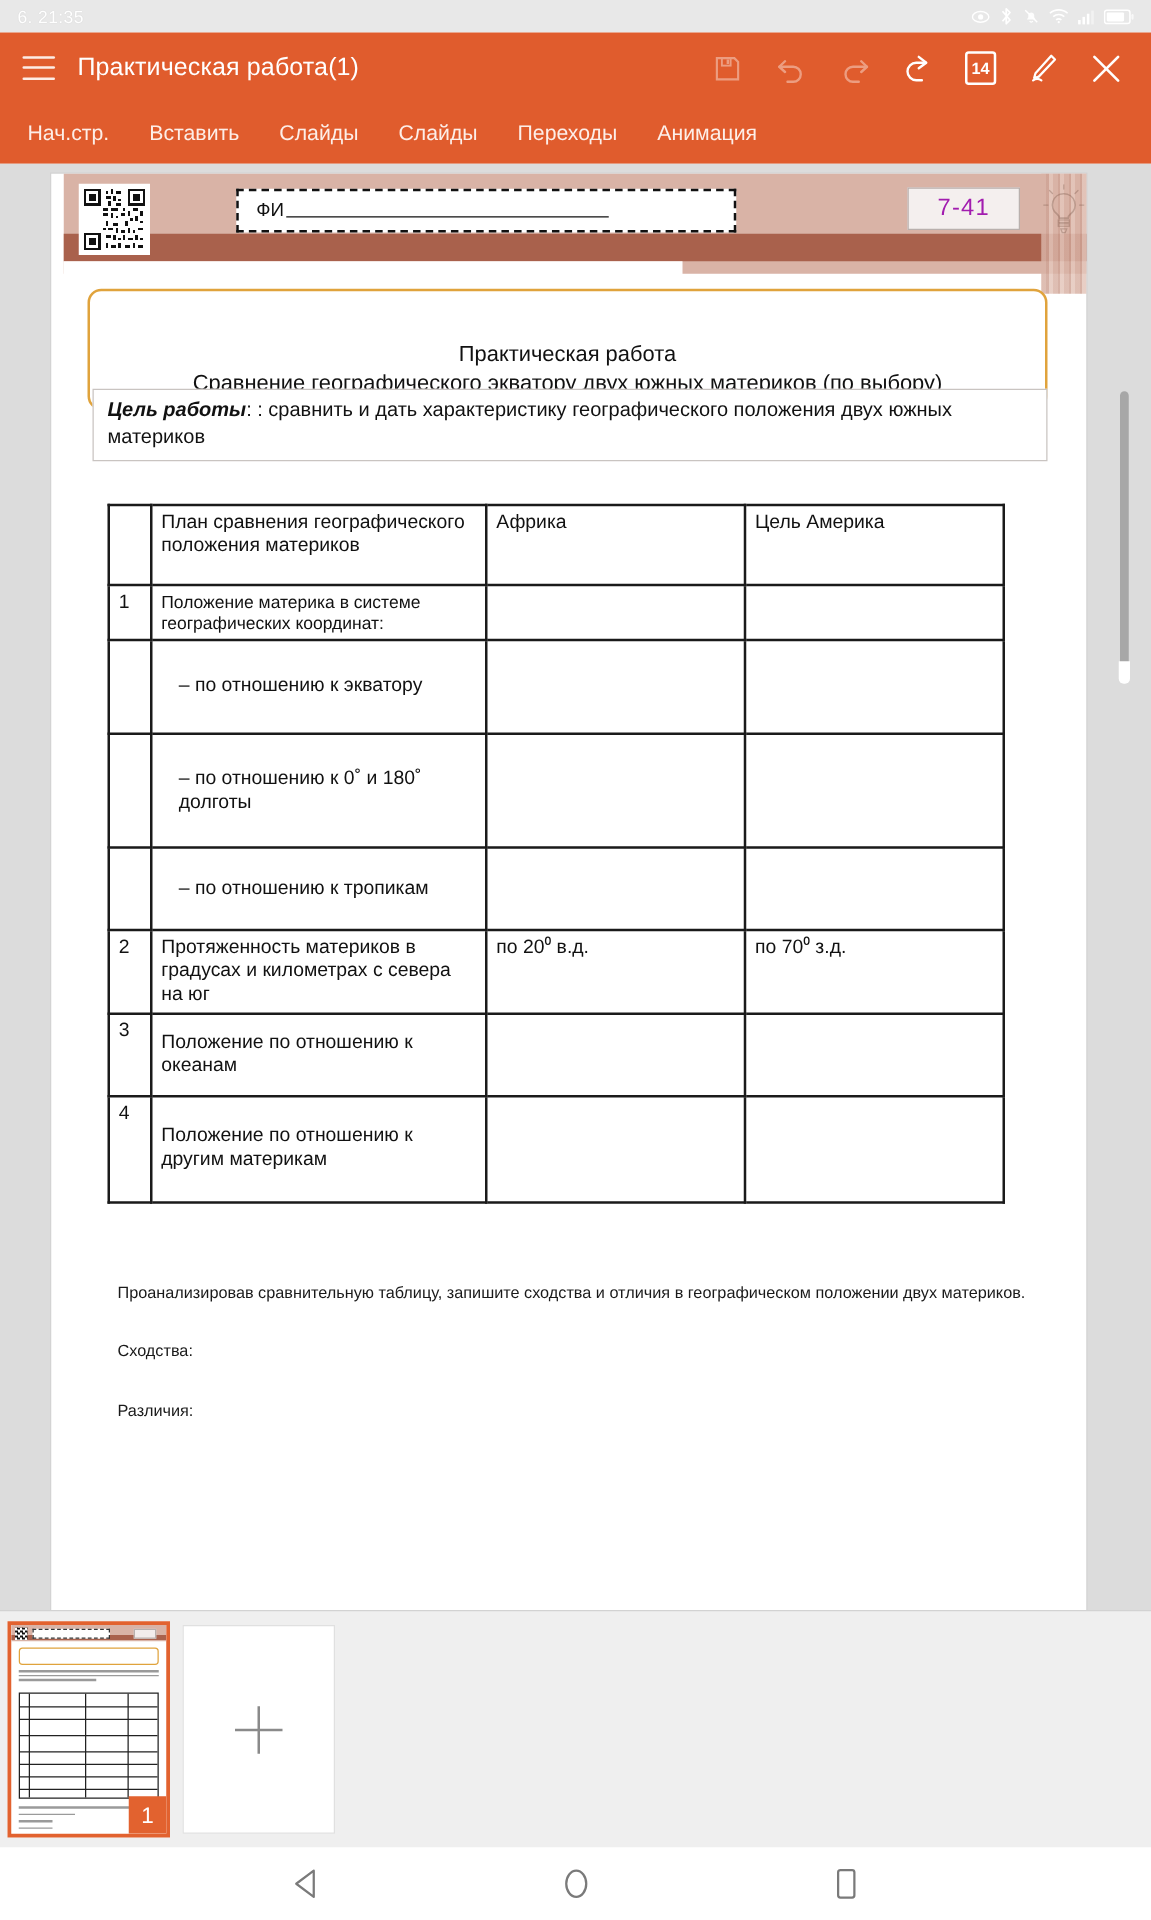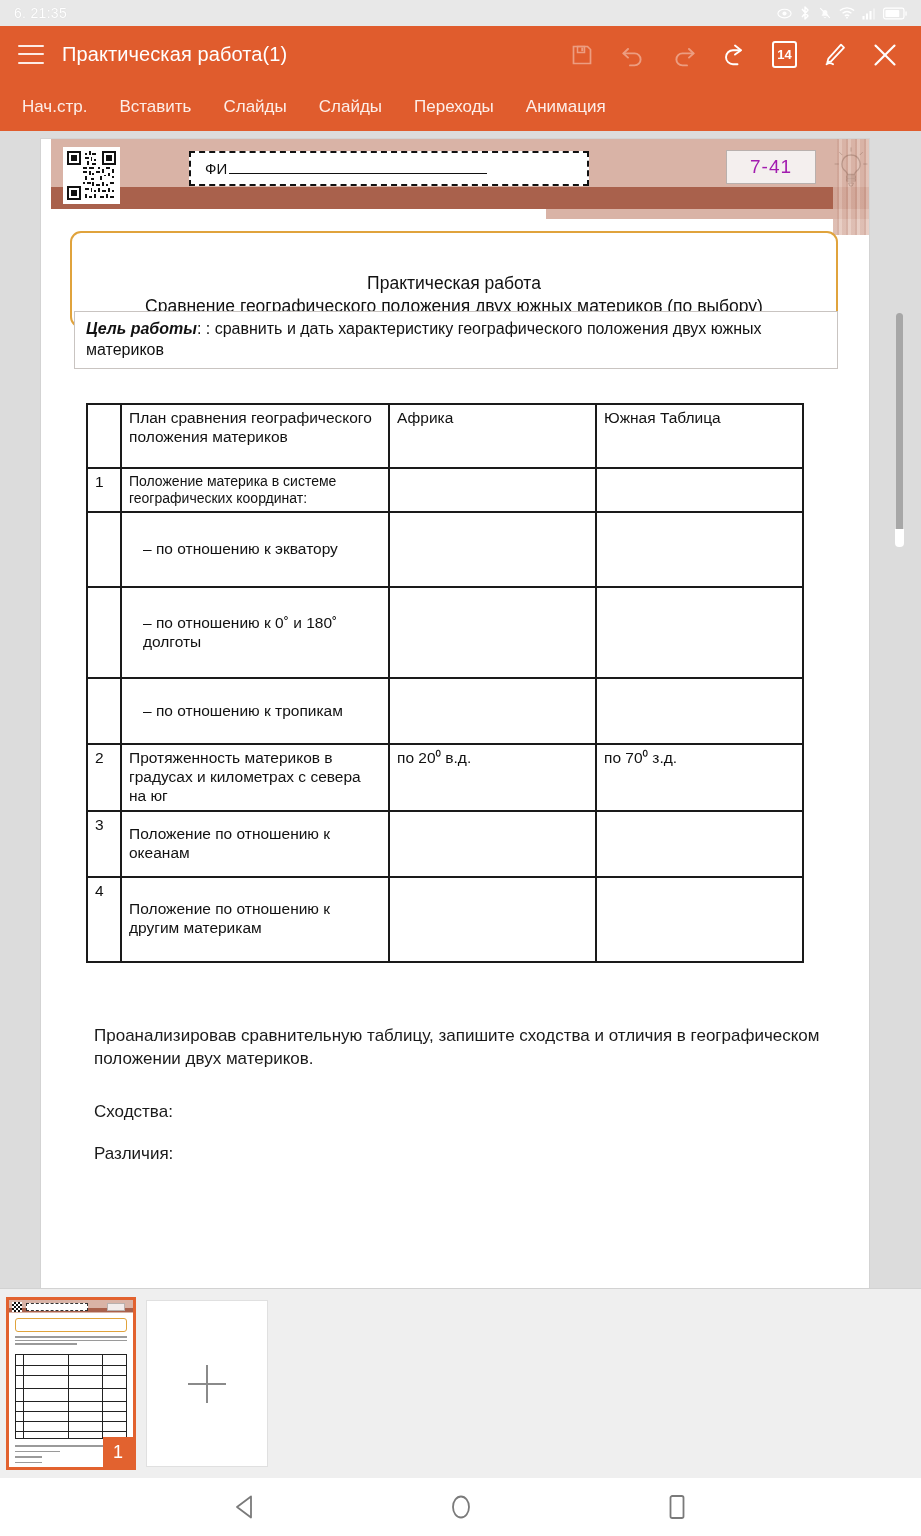--- a/index.html
+++ b/index.html
@@ -156,23 +156,23 @@
   td.num { text-align: left; padding-left: 7px; font-size: 16px; }
   th.plan { font-size: 17px; line-height: 1.3; }
   th.ctr { text-align: center; font-size: 17px; vertical-align: top; }
   td.ctr { text-align: center; vertical-align: top; padding-top: 10px; }
   .indent { padding-left: 14px; display: block; }
 
   
   .foot {
     position: absolute; left: 53px; top: 886px; width: 728px;
   }
-  .foot p { font-size: 17px; color: #1a1a1a; line-height: 1.34; }
+  .foot p { font-size: 13px; color: #1a1a1a; line-height: 1.34; }
   .foot .sp1 { margin-top: 30px; }
-  .foot .sp2 { margin-top: 20px; }
+  .foot .sp2 { margin-top: 30px; }
 
   
   .vscroll {
     position: absolute; right: 18px; top: 182px; width: 7px; height: 220px;
     background: #a7a7a7; border-radius: 4px;
   }
   .vscroll-thumbtip {
     position: absolute; right: 17px; top: 398px; width: 9px; height: 18px;
     background: #ffffff; border-radius: 0 0 4px 4px;
   }
@@ -426,41 +426,41 @@
             <line x1="28.4" y1="5.4" x2="26" y2="7.8"></line>
               <line x1="1" y1="17" x2="4.4" y2="17"></line>
             <line x1="29.6" y1="17" x2="33" y2="17"></line>
           </g>
         </svg>
       </div>
     </div>
 
     <div class="title-card">
       <div class="l1">Практическая работа</div>
-      <div class="l2">Сравнение географического положения двух южных материков (по выбору)</div>
+      <div class="l2">Сравнение географического экватору двух южных материков (по выбору)</div>
     </div>
 
     <div class="goal-card">
       <div class="gtext"><b>Цель работы</b><span>: :</span><span> сравнить и дать характеристику географического положения двух  южных материков</span></div>
     </div>
 
 
     <table class="cmp">
       <colgroup>
           <col class="cnum">
           <col class="cplan">
           <col class="cafr">
           <col class="csam">
         </colgroup>
       <thead>
         <tr>
           <th style="height:64px"></th>
           <th class="plan">План сравнения географического положения материков</th>
           <th class="ctr">Африка</th>
-          <th class="ctr">Южная Таблица</th>
+          <th class="ctr">Цель Америка</th>
         </tr>
       </thead>
       <tbody>
         <tr style="height:42px">
           <td class="num">1</td>
           <td style="font-size:14px">Положение материка в системе географических координат:</td>
           <td></td>
           <td></td>
         </tr>
         <tr style="height:75px">

